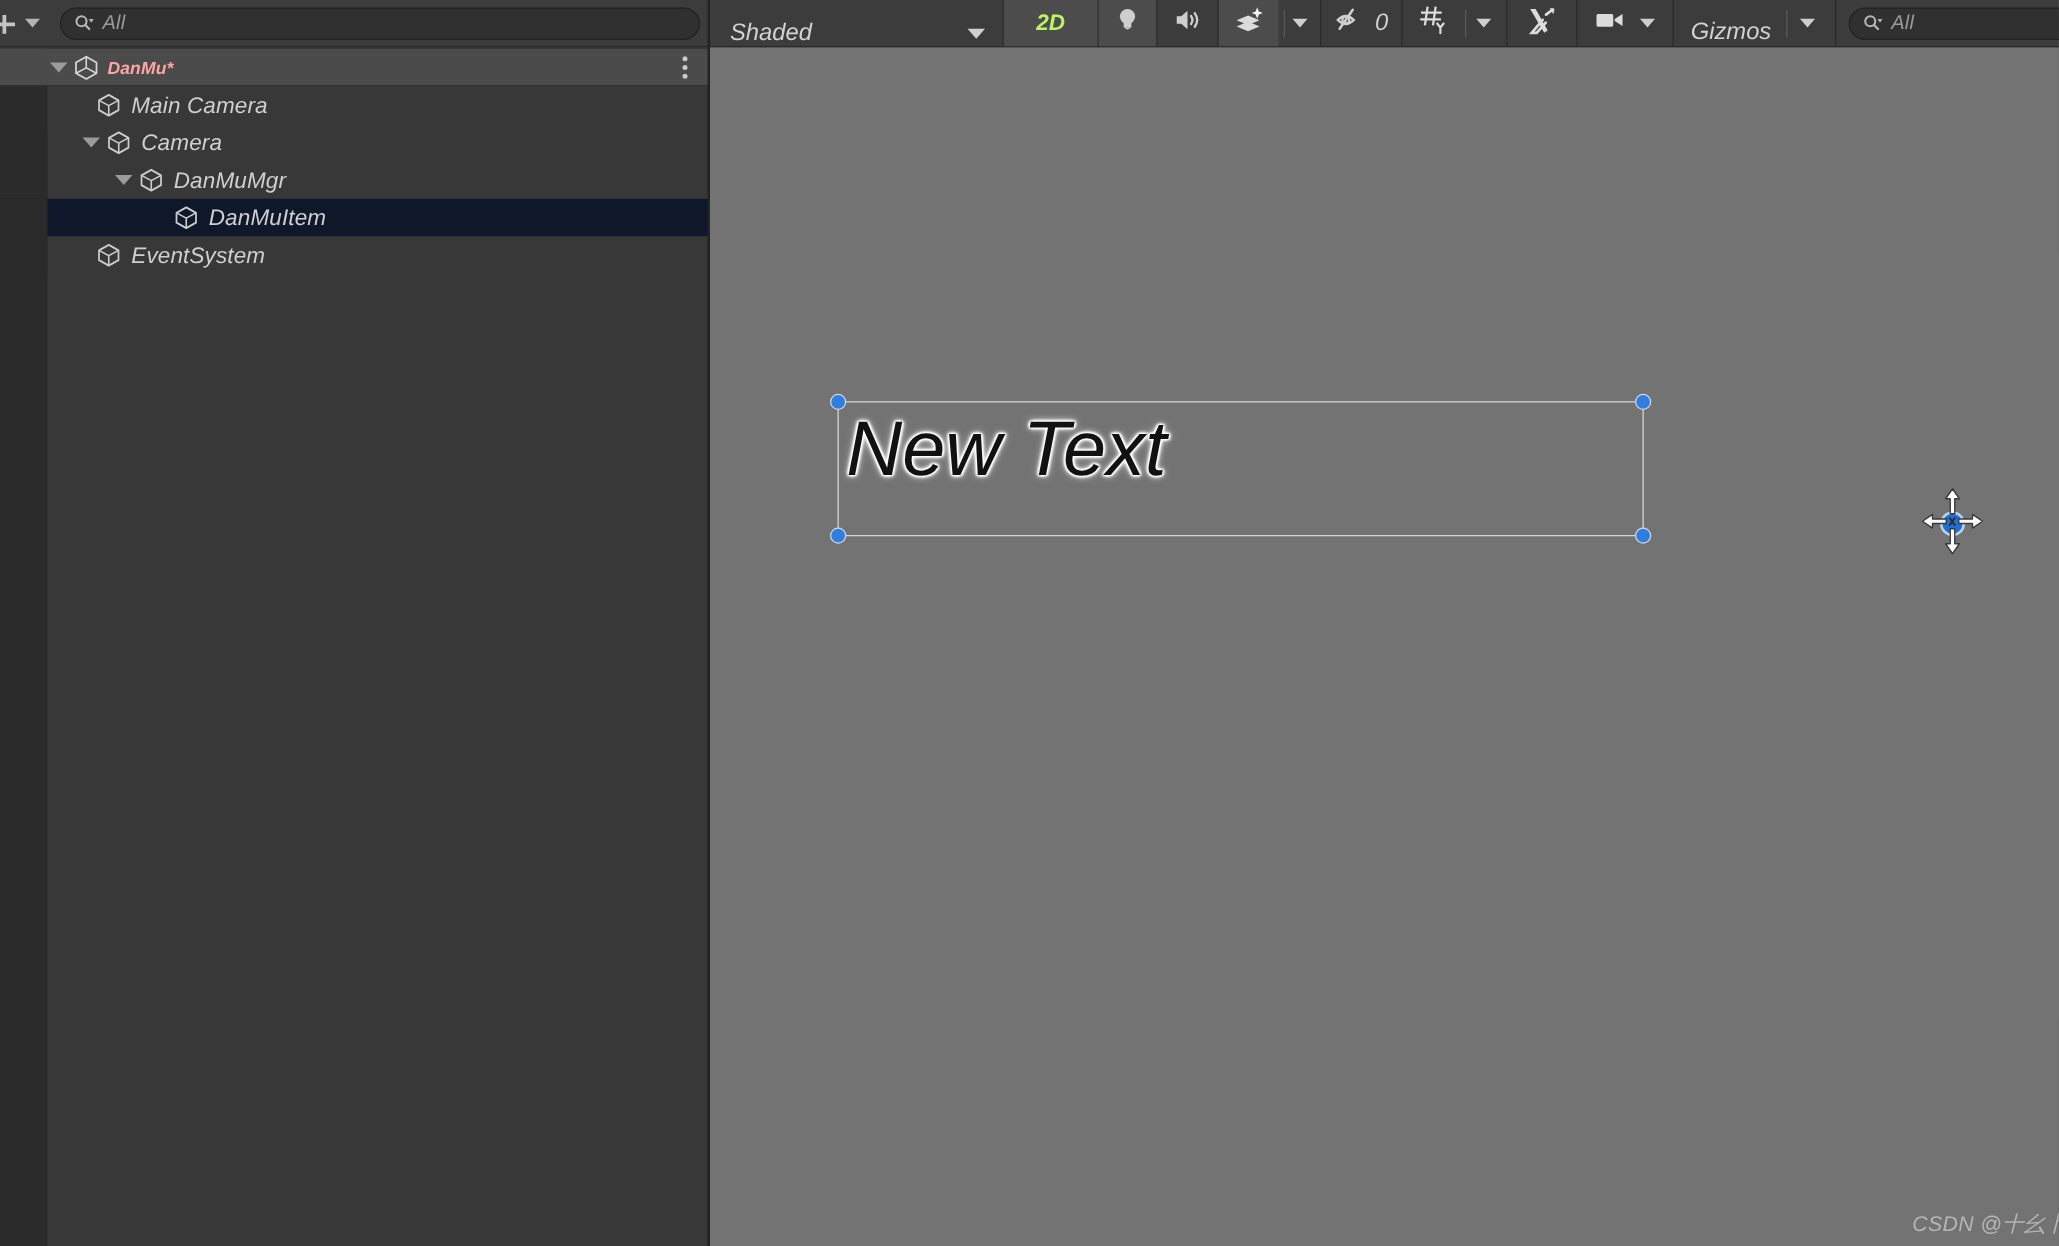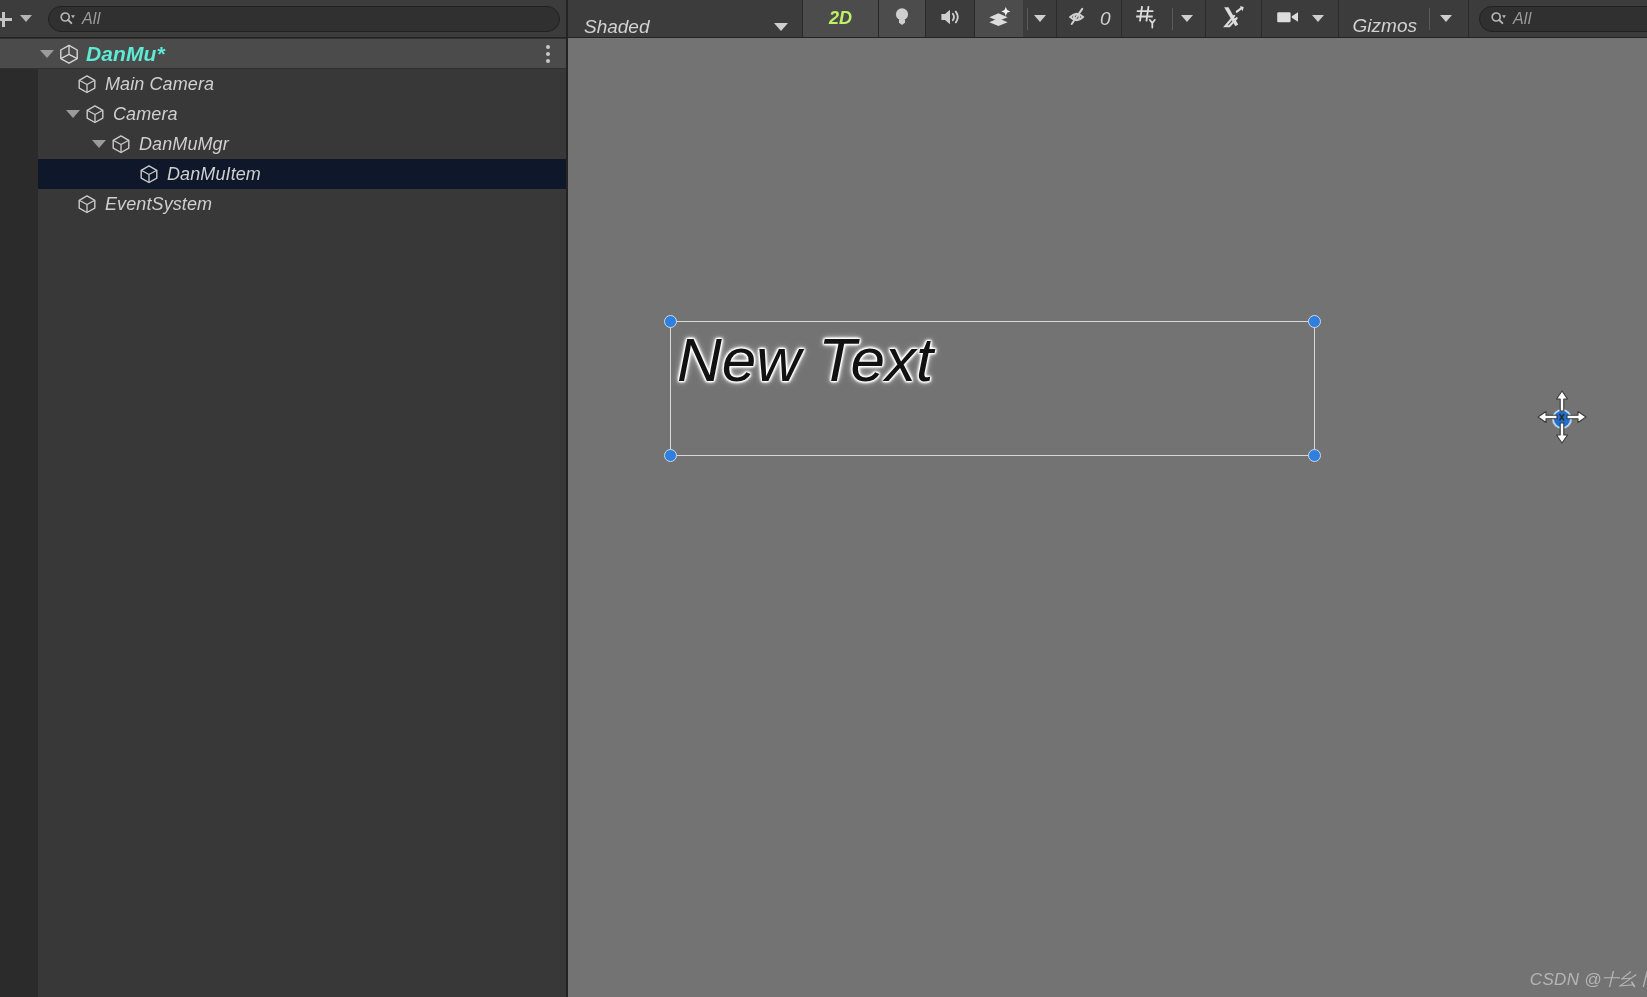--- a/index.html
+++ b/index.html
@@ -156,23 +156,23 @@
   }
   .twisty-space { width: 18px; flex: 0 0 18px; }
   .unity-ico { width: 22px; height: 22px; flex: 0 0 22px; margin-right: 6px; }
   .cube-ico { width: 22px; height: 22px; flex: 0 0 22px; margin-right: 7px; }
   .row-label {
     color: #cfcfcf;
     font-size: 18px;
     letter-spacing: 0.1px;
   }
   .tree-row.root .row-label {
-    color: #5eead4;
+    color: #fca5a5;
     font-weight: bold;
-    font-size: 21px;
+    font-size: 14px;
   }
   .kebab {
     position: absolute;
     right: 18px;
     top: 50%;
     transform: translateY(-50%);
     display: flex;
     flex-direction: column;
     justify-content: space-between;
     height: 18px;
@@ -290,21 +290,21 @@
     position: relative;
     flex: 1;
     background: #737373;
     overflow: hidden;
   }
   .rect-sel {
     position: absolute;
     left: 102px;
     top: 283px;
     width: 645px;
-    height: 135px;
+    height: 108px;
     border: 1px solid #d8d8d8;
     box-sizing: border-box;
   }
   .handle {
     position: absolute;
     width: 13px; height: 13px;
     border-radius: 50%;
     background: #2e7fe0;
     border: 1.5px solid #cfd8e2;
     box-sizing: border-box;

